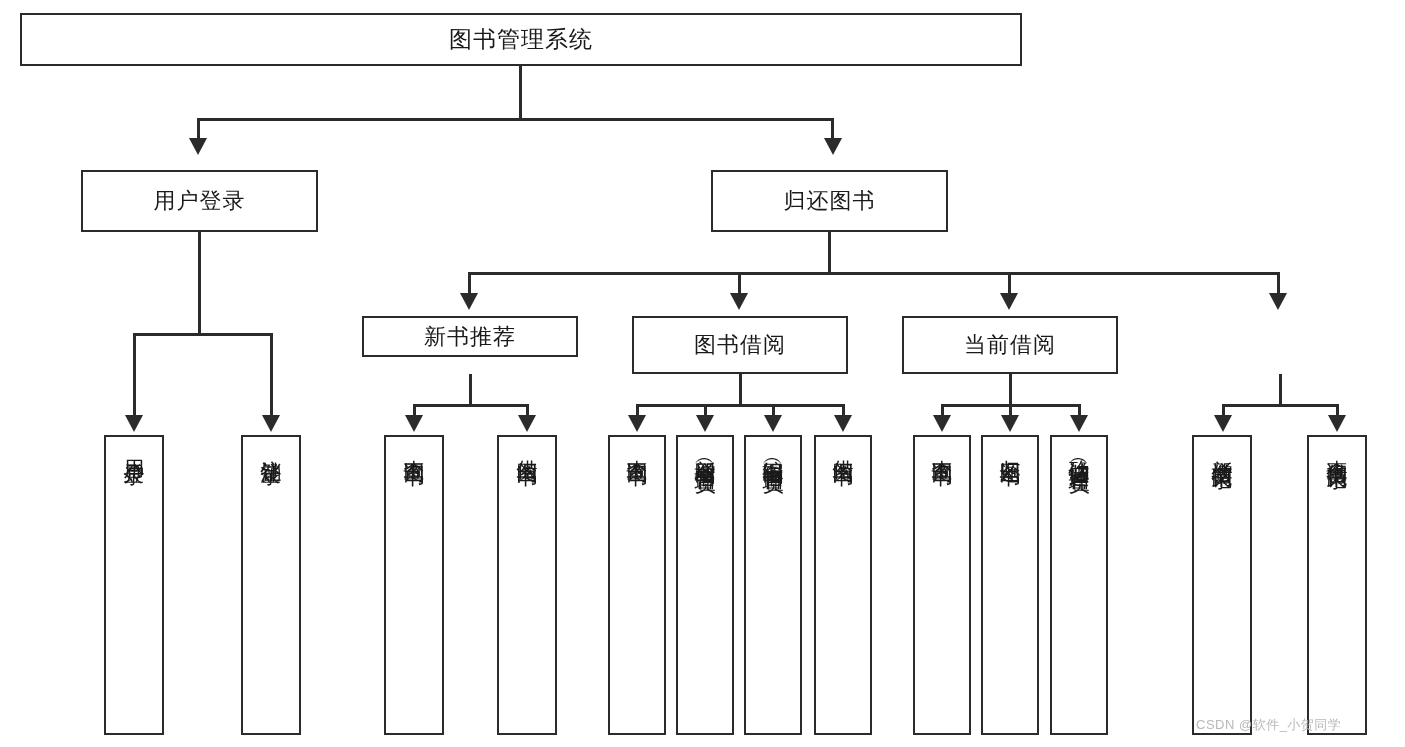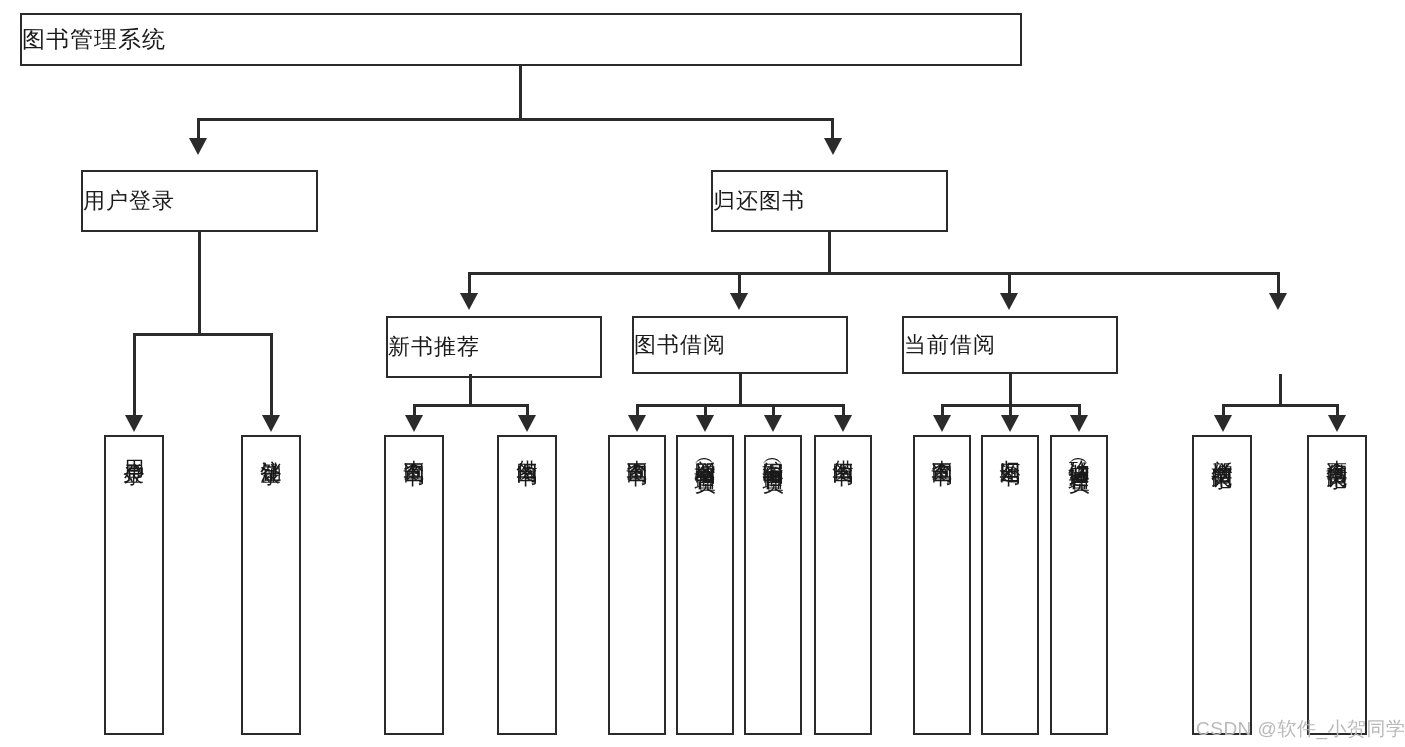--- a/index.html
+++ b/index.html
@@ -15,20 +15,21 @@
     overflow:hidden;
   }
   
   .node{
     position:absolute;
     box-sizing:border-box;
     background:#ffffff;
     border:2px solid #2b2b2b;
     display:flex;
     align-items:center;
+    justify-content:center;
     color:#1a1a1a;
     letter-spacing:1px;
     text-align:center;
   }
   .node.h{                
     font-size:22px;
     line-height:1.15;
   }
   .node.root{
     font-size:23px;
@@ -57,21 +58,21 @@
     position:absolute;
     width:0;height:0;
     border-left:9px solid transparent;
     border-right:9px solid transparent;
     border-top:17px solid #2b2b2b;
   }
   
   #watermark{
     position:absolute;
     color:#b9b9b9;
-    font-size:19px;
+    font-size:13px;
     letter-spacing:.5px;
     white-space:nowrap;
     pointer-events:none;
   }
 </style>
 </head>
 <body>
 
 <div id="canvas">
 
@@ -106,21 +107,21 @@
   <div class="ln hline" style="left:468px;top:272px;width:812px;height:3px;"></div>
   <div class="ln vline" style="left:468px;top:272px;width:3px;height:24px;"></div>
   <div class="ln vline" style="left:738px;top:272px;width:3px;height:24px;"></div>
   <div class="ln vline" style="left:1008px;top:272px;width:3px;height:24px;"></div>
   <div class="ln vline" style="left:1277px;top:272px;width:3px;height:24px;"></div>
   <div class="arrow" style="left:460px;top:293px;"></div>
   <div class="arrow" style="left:730px;top:293px;"></div>
   <div class="arrow" style="left:1000px;top:293px;"></div>
   <div class="arrow" style="left:1269px;top:293px;"></div>
 
-  <div class="node h" style="left:362px;top:316px;width:216px;height:62px;margin-left:24px;">
+  <div class="node h" style="left:362px;top:316px;width:216px;height:41px;">
     <span>新书推荐</span>
   </div>
   <div class="node h" style="left:632px;top:316px;width:216px;height:58px;">
     <span>图书借阅</span>
   </div>
   <div class="node h" style="left:902px;top:316px;width:216px;height:58px;">
     <span>当前借阅</span>
   </div>
 
   <div class="ln vline" style="left:469px;top:374px;width:3px;height:32px;"></div>

